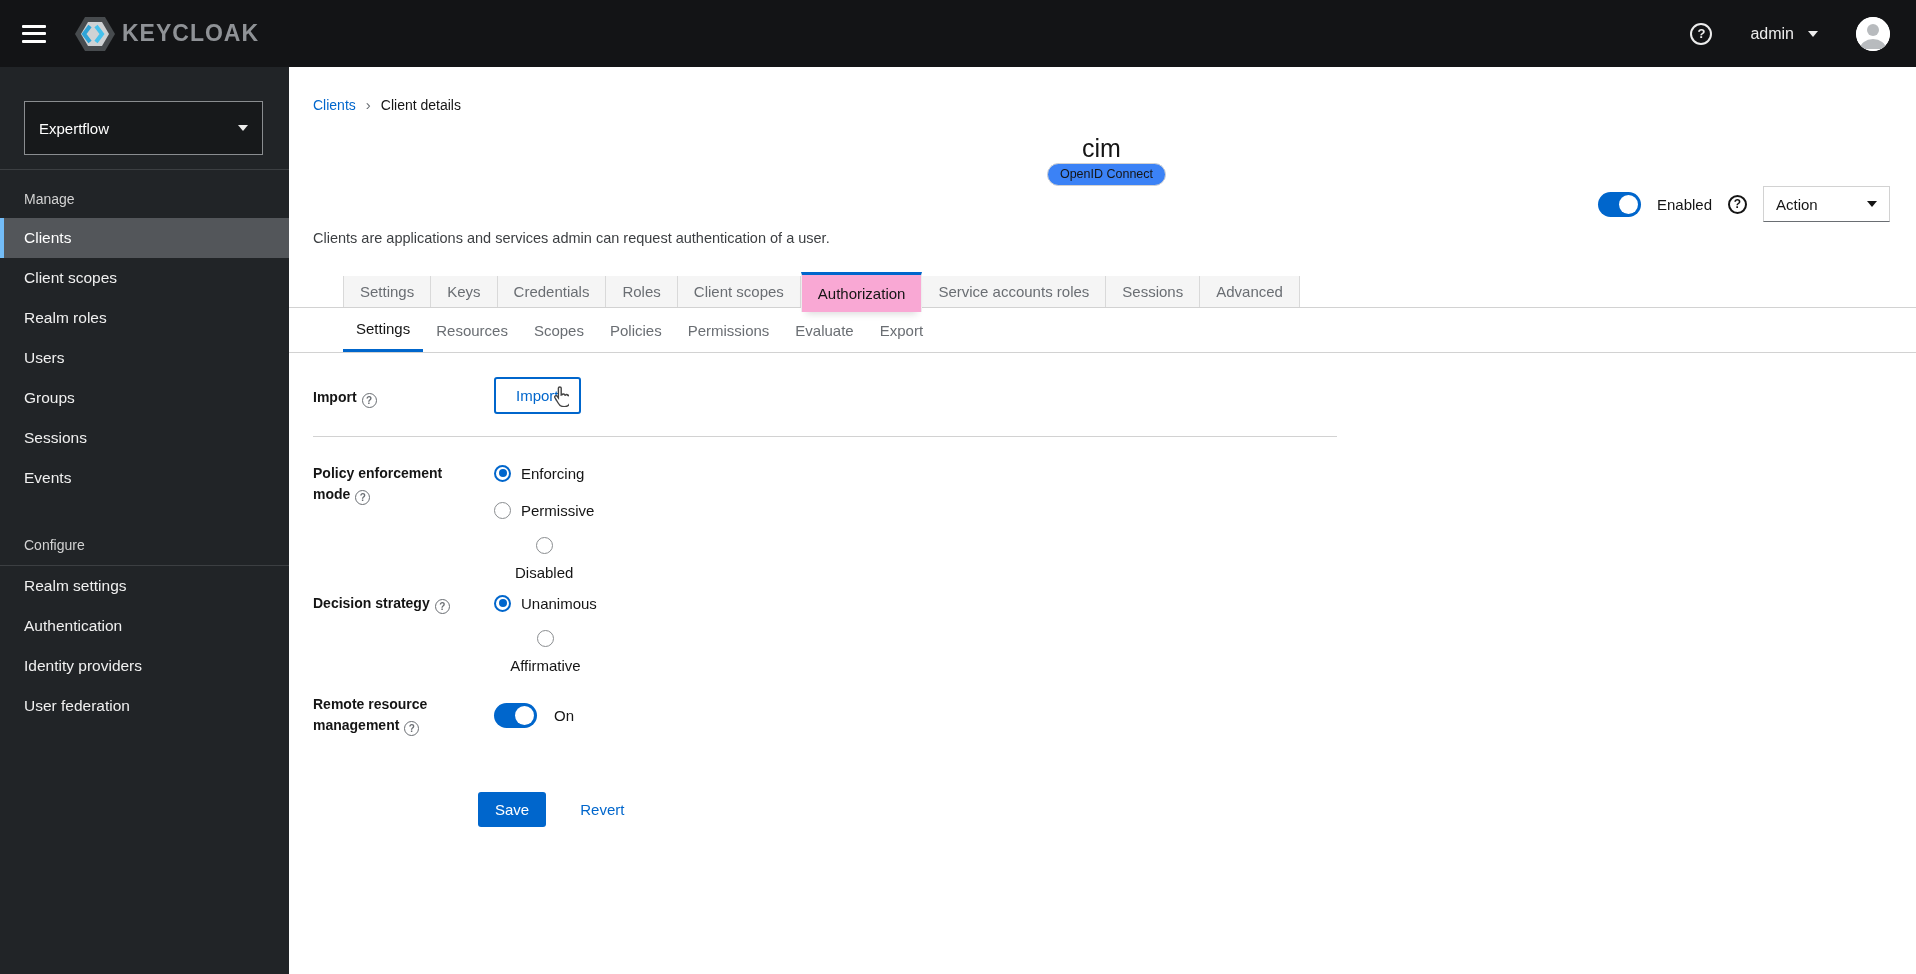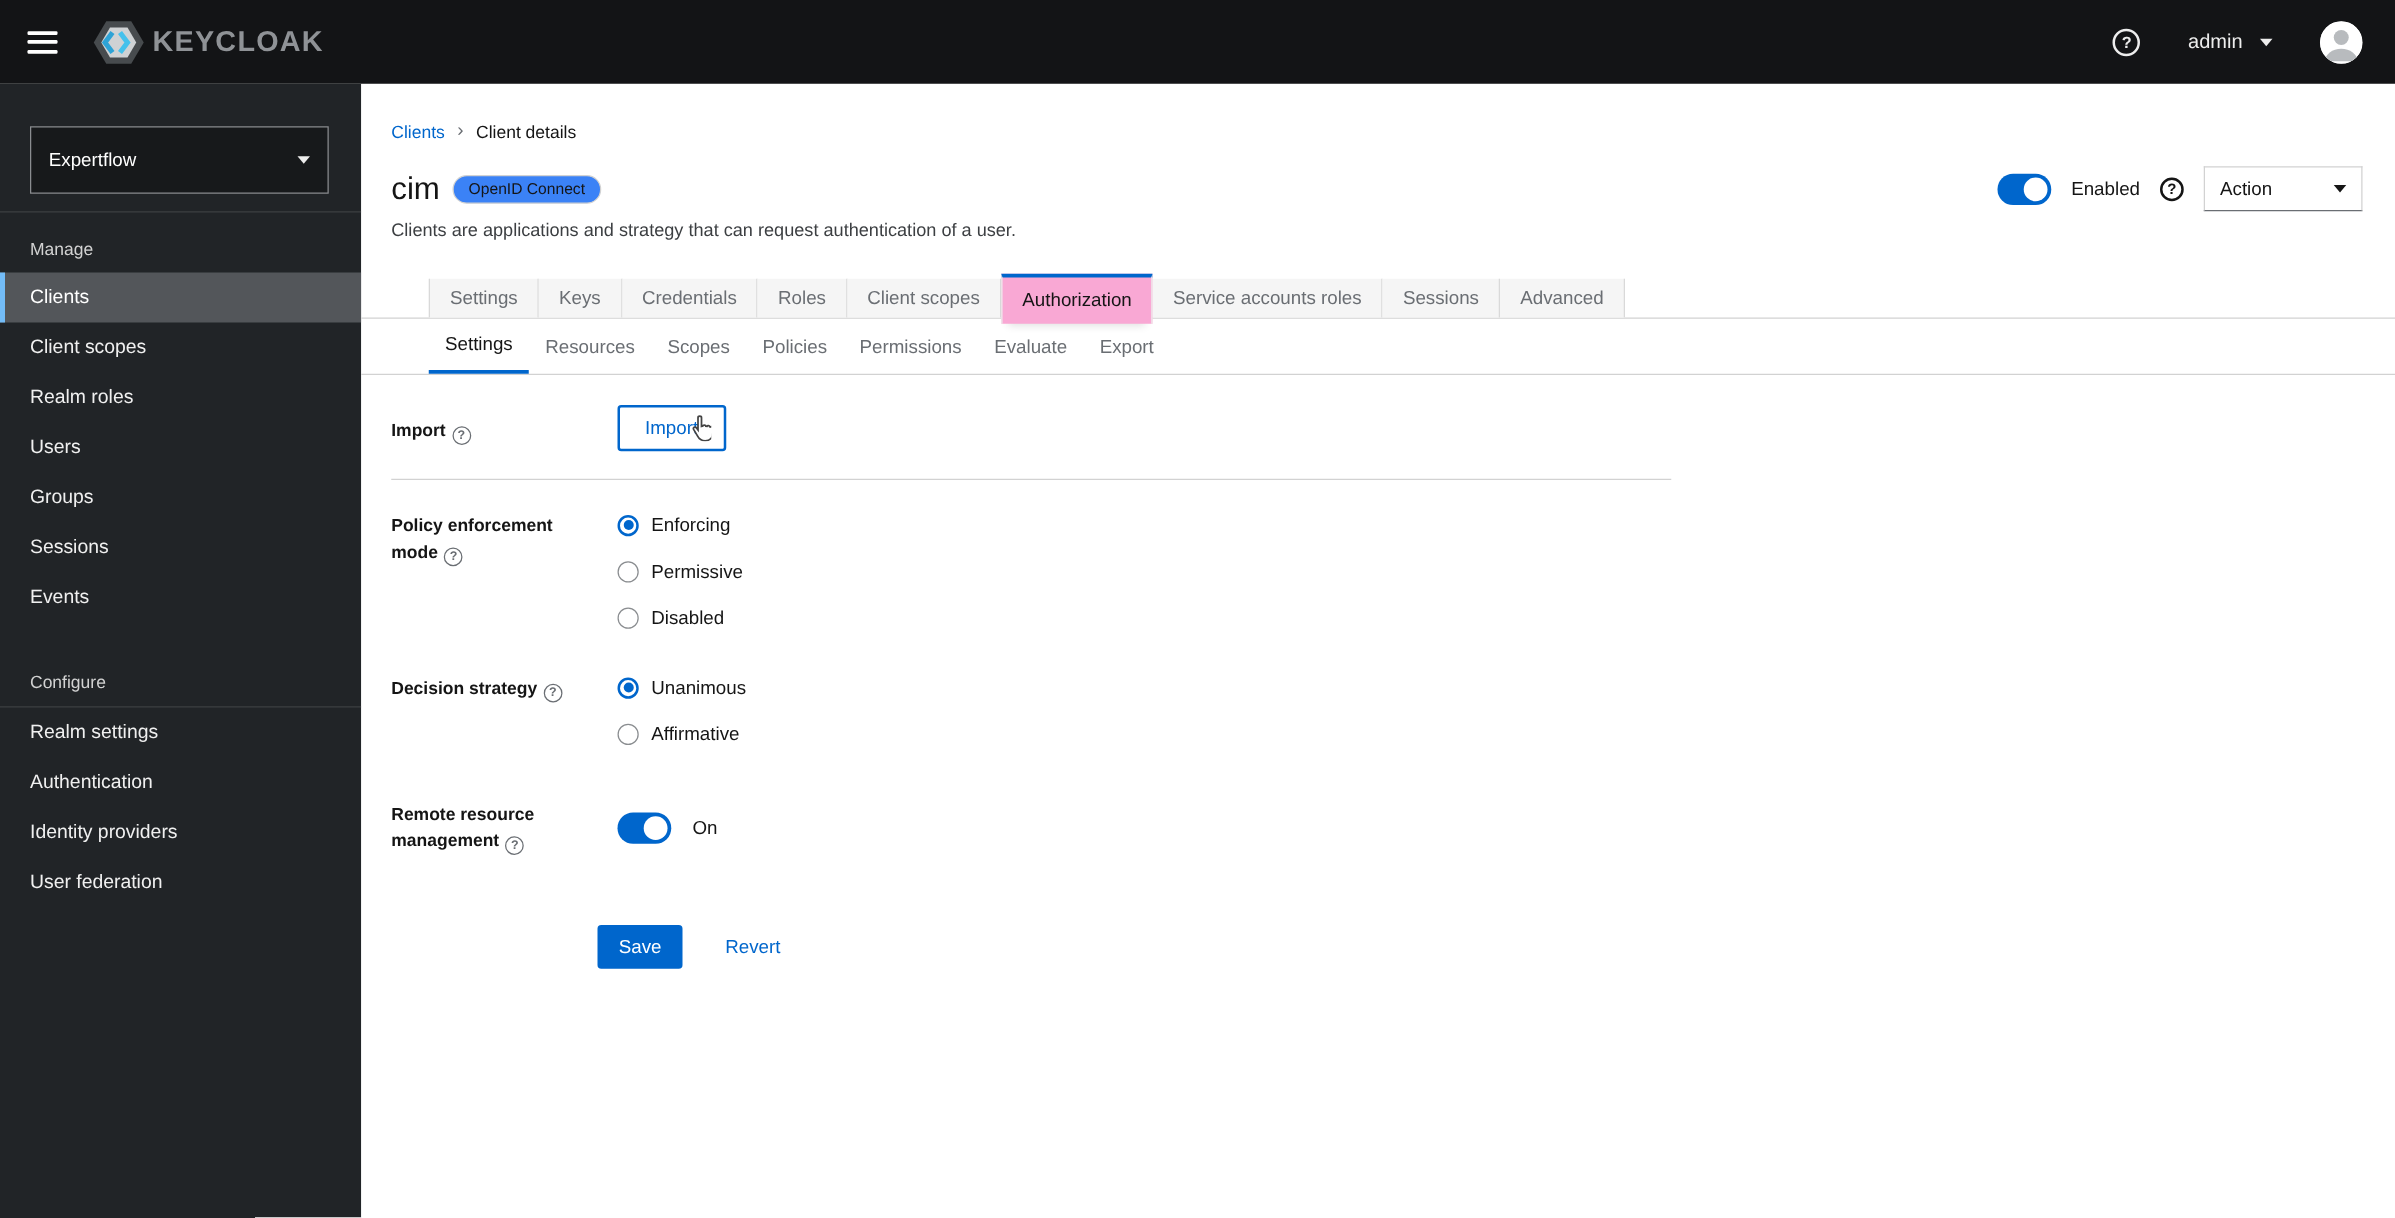--- a/index.html
+++ b/index.html
@@ -29,21 +29,21 @@
   .nav-item { height:40px; display:flex; align-items:center; padding-left:24px; font-size:15.5px; color:#f0f0f0; cursor:pointer; }
   .nav-item.active { background:#53565a; border-left:4px solid #73bcf7; padding-left:20px; color:#fff; }
   .configure-title { margin-top:18px; }
   .side-divider.below-configure { margin-top:10px; }
 
   
   .main { position:absolute; top:67px; left:289px; right:0; bottom:0; background:#fff; }
   .breadcrumb { padding:29px 0 0 24px; font-size:14px; display:flex; align-items:center; gap:10px; }
   .breadcrumb a { color:#0066cc; text-decoration:none; cursor:pointer; }
   .crumb-sep { color:#6a6e73; font-size:15px; }
-  .title-row { margin:20px 26px 0 24px; display:flex; align-items:center; }
+  .title-row { margin:20px 26px 0 24px; display:flex; align-items:center;flex-direction:column; }
   .page-title { font-size:25px; font-weight:500; color:#151515; line-height:30px; }
   .badge { margin-left:10px; background:#3b82f6; border:1px solid #d2d2d2; border-radius:30px; padding:3px 12px 4px; font-size:12.5px; color:#151515; }
   .subtitle { margin:6px 0 0 24px; font-size:14.5px; color:#3c3f42; line-height:20px; }
 
   .header-controls { margin-left:auto; display:flex; align-items:center; gap:16px; }
   .switch { width:43px; height:25px; border-radius:13px; background:#0066cc; position:relative; cursor:pointer; flex:none; }
   .switch .knob { position:absolute; top:3px; right:3px; width:19px; height:19px; border-radius:50%; background:#fff; }
   .enabled-label { font-size:15px; color:#151515; }
   .qicon-dark { width:19px; height:19px; border:2px solid #151515; border-radius:50%; color:#151515; font-size:12px; font-weight:bold; display:flex; align-items:center; justify-content:center; cursor:pointer; }
   .action-btn { width:127px; height:36px; background:#fff; border:1px solid #d2d2d2; border-bottom:1px solid #6a6e73; display:flex; align-items:center; justify-content:space-between; padding:0 12px; font-size:15px; color:#151515; cursor:pointer; }
@@ -62,21 +62,21 @@
   .form { width:1048px; padding:24px 0 0 24px; }
   .frow { display:flex;gap:16px; }
   .flabel { width:165px; flex:none; font-size:14px; font-weight:bold; color:#151515; line-height:21px; padding-right:18px; }
   .flabel .txt { margin-right:5px; }
   .qicon { width:15px; height:15px; border:1px solid #6a6e73; border-radius:50%; color:#6a6e73; font-size:10px; display:inline-flex; align-items:center; justify-content:center; vertical-align:-2px; cursor:pointer; }
   .pad-top { padding-top:10px; }
   .btn-secondary { position:relative; background:#fff; border:2px solid #0066cc; border-radius:3px; color:#0066cc; font-size:15px; padding:8px 20px; cursor:pointer; font-family:inherit; }
   .cursor-glyph { position:absolute; right:10px; bottom:2px; }
   .form-divider { height:1px; background:#d2d2d2; margin:22px 0 26px 0; }
   .radio-row { display:flex; align-items:center; gap:10px; height:20px; margin-bottom:17px; cursor:pointer; }
-  .radio-row:last-child { margin-bottom:0; }
+  .radio-row:last-child { margin-bottom:0;flex-direction:column; }
   .radio { width:17px; height:17px; border-radius:50%; border:1px solid #8a8d90; background:#fff; position:relative; flex:none; }
   .radio.checked { border:2px solid #0066cc; }
   .radio.checked::after { content:""; position:absolute; inset:2.5px; border-radius:50%; background:#0066cc; }
   .radio-label { font-size:15px; color:#151515; }
   .row-gap1 { margin-top:36px; }
   .row-gap2 { margin-top:44px; }
   .toggle-line { display:flex; align-items:center; gap:17px; }
   .on-label { font-size:15px; color:#151515; }
   .actions { margin-top:56px; display:flex; align-items:center; gap:34px; padding-left:165px; }
   .btn-primary { background:#0066cc; border:none; border-radius:3px; color:#fff; font-size:15px; padding:9px 17px; cursor:pointer; font-family:inherit; }
@@ -165,21 +165,21 @@
           </div>
         <span class="enabled-label">Enabled</span>
         <span class="qicon-dark">?</span>
         <div class="action-btn">
           <span>Action</span>
           <span class="caret-down"></span>
         </div>
       </div>
     </div>
 
-    <div class="subtitle">Clients are applications and strategy that can request authentication of a user.</div>
+    <div class="subtitle">Clients are applications and services admin can request authentication of a user.</div>
 
     <div class="main-tabs">
       <div class="main-tab">Settings</div>
       <div class="main-tab">Keys</div>
       <div class="main-tab">Credentials</div>
       <div class="main-tab">Roles</div>
       <div class="main-tab">Client scopes</div>
       <div class="main-tab active">Authorization</div>
       <div class="main-tab">Service accounts roles</div>
       <div class="main-tab">Sessions</div>

